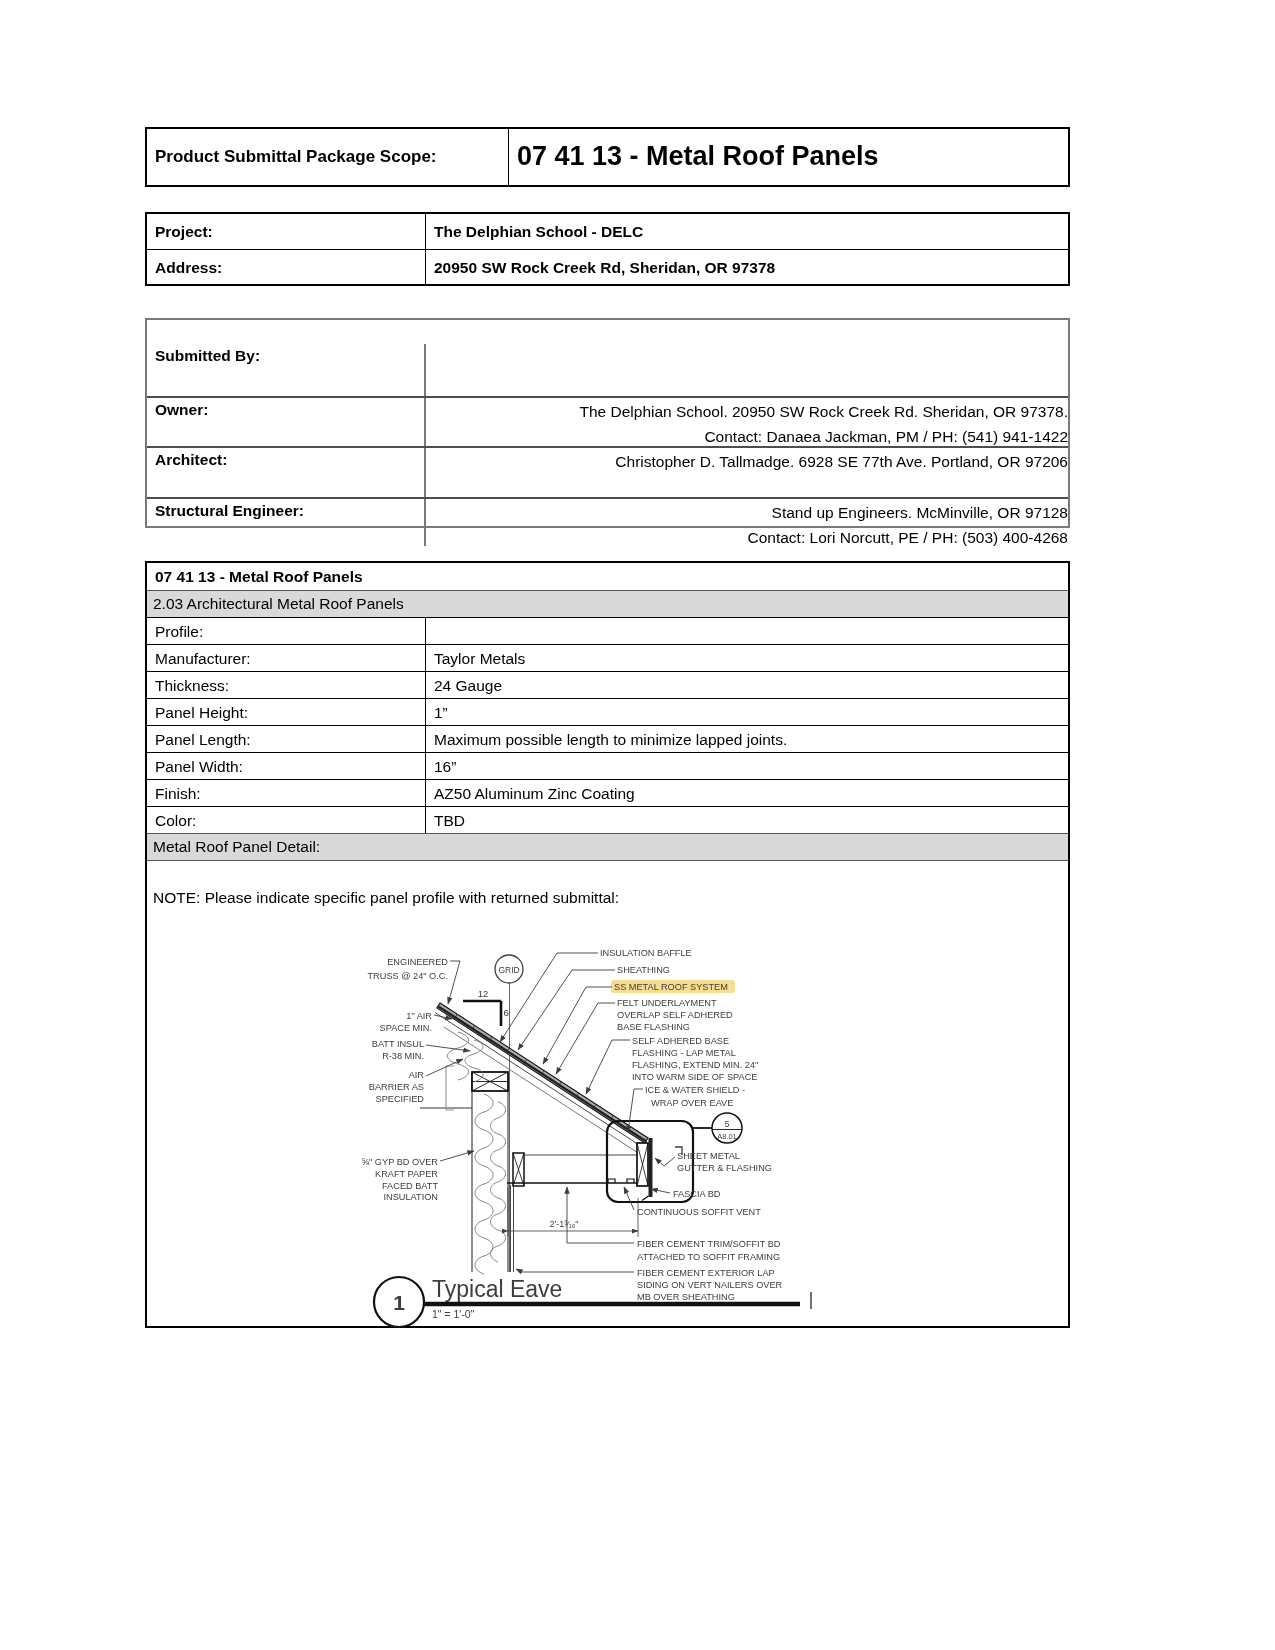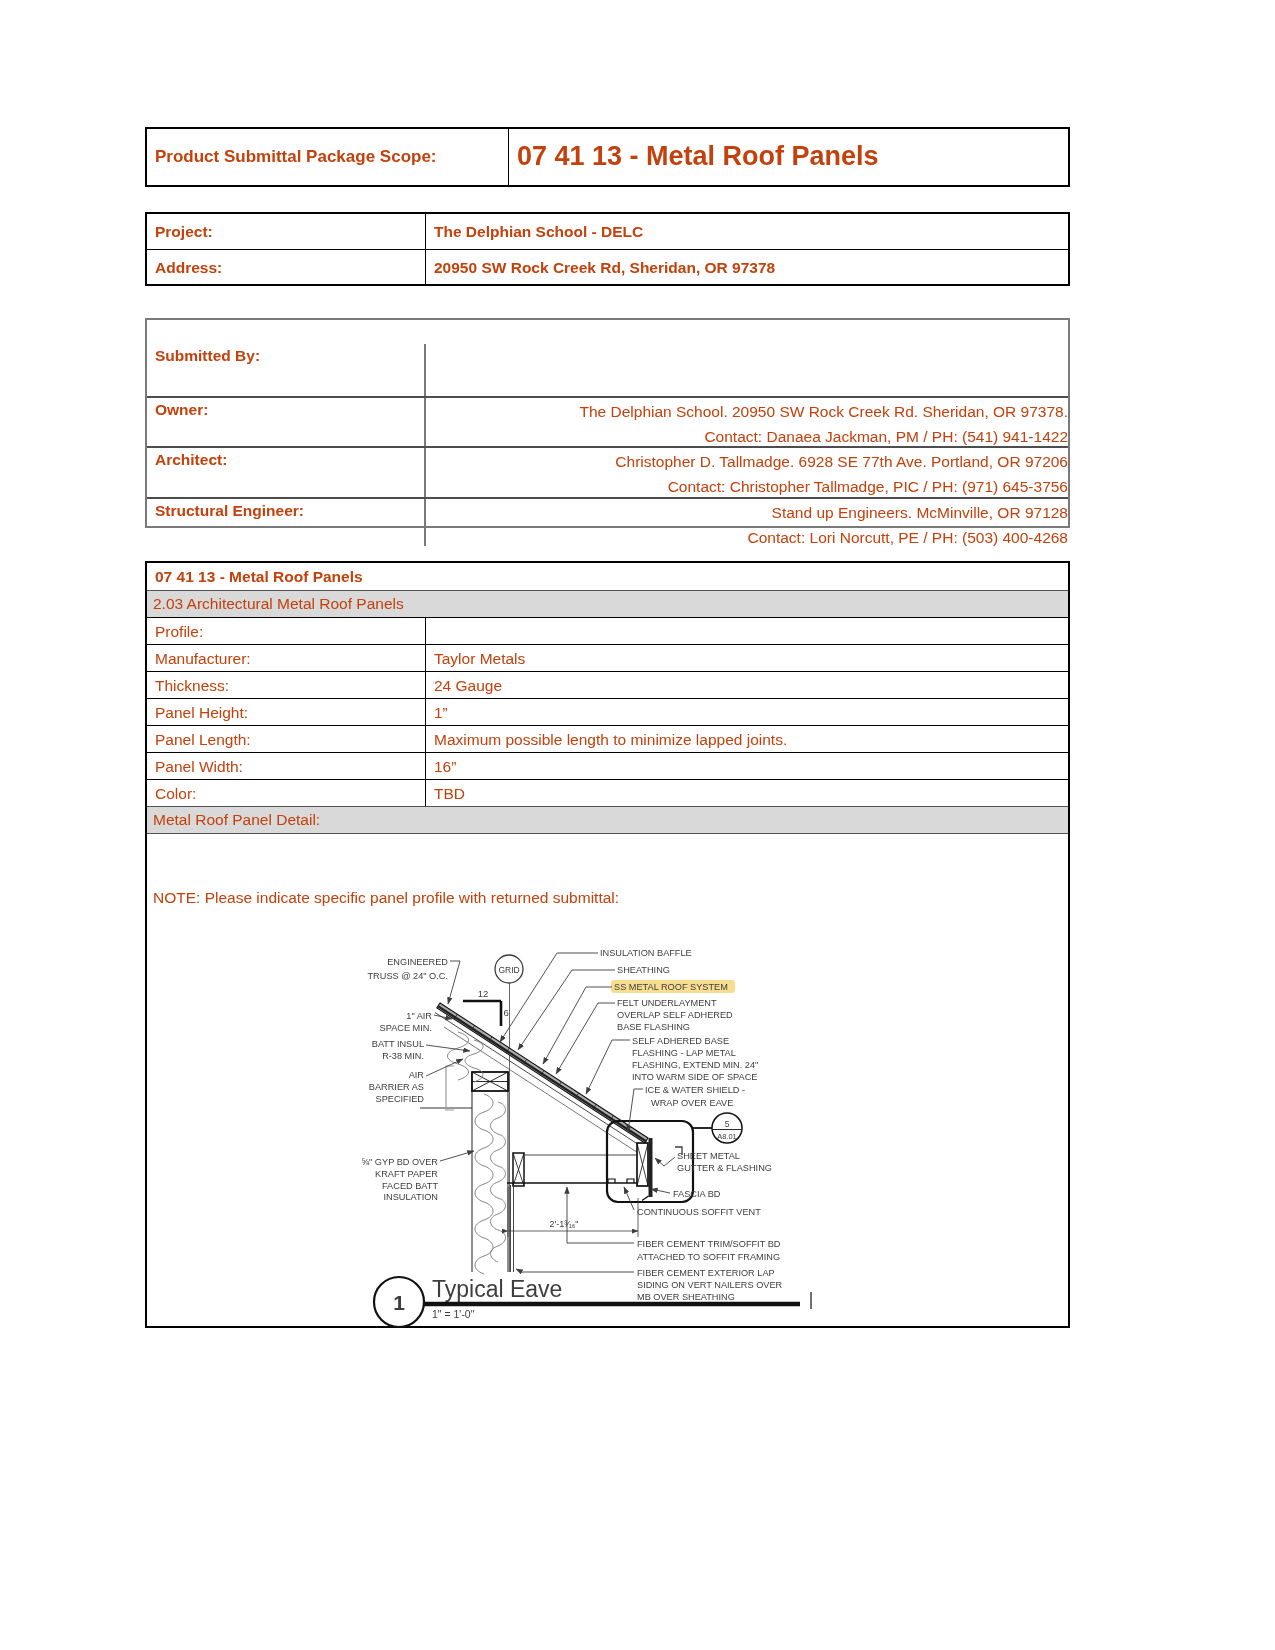--- a/index.html
+++ b/index.html
@@ -1,17 +1,17 @@
 <!DOCTYPE html>
 <html><head>
 <meta charset="utf-8">
 <style>
   html,body{margin:0;padding:0;background:#fff;}
   .page{position:relative;width:1275px;height:1650px;background:#fff;
-        font-family:"Liberation Sans",sans-serif;color:#c2410c;overflow:hidden;}
+        font-family:"Liberation Sans",sans-serif;color:#000000;overflow:hidden;}
   .tbl{position:absolute;left:145px;width:925px;box-sizing:border-box;background:#fff;}
   .row{display:flex;box-sizing:border-box;}
   .cell{box-sizing:border-box;padding-left:8px;overflow:hidden;white-space:nowrap;}
   .lab{width:279px;flex:0 0 279px;}
   .val{flex:1;}
   
   .t1{top:127px;height:60px;border:2px solid #000;}
   .t1 .row{height:56px;}
   .t1 .lab1{width:362px;flex:0 0 362px;border-right:1px solid #000;font-size:17px;font-weight:bold;line-height:56px;}
   .t1 .val1{flex:1;font-size:27px;font-weight:bold;line-height:54px;}
@@ -69,21 +69,20 @@
       <div class="cell lab">Owner:</div>
       <div class="cell val">
         <div>The Delphian School. 20950 SW Rock Creek Rd. Sheridan, OR 97378.</div>
         <div>Contact: Danaea Jackman, PM / PH: (541) 941-1422</div>
       </div>
     </div>
     <div class="row r3">
       <div class="cell lab">Architect:</div>
       <div class="cell val">
         <div>Christopher D. Tallmadge. 6928 SE 77th Ave.  Portland, OR 97206</div>
-        <div>Contact: Christopher Tallmadge, PIC / PH: (971) 645-3756</div>
       </div>
     </div>
     <div class="row r4">
       <div class="cell lab">Structural Engineer:</div>
       <div class="cell val">
         <div>Stand up Engineers. McMinville, OR 97128</div>
         <div>Contact: Lori Norcutt, PE / PH: (503) 400-4268</div>
       </div>
     </div>
   </div>
@@ -108,20 +107,24 @@
       <div class="cell lab">Panel Height:</div>
       <div class="cell val">1”</div>
     </div>
     <div class="row srow">
       <div class="cell lab">Panel Length:</div>
       <div class="cell val">Maximum possible length to minimize lapped joints.</div>
     </div>
     <div class="row srow">
       <div class="cell lab">Panel Width:</div>
       <div class="cell val">16”</div>
+    </div>
+    <div class="row srow">
+      <div class="cell lab">Finish:</div>
+      <div class="cell val">AZ50 Aluminum Zinc Coating</div>
     </div>
     <div class="row srow">
       <div class="cell lab">Color:</div>
       <div class="cell val">TBD</div>
     </div>
     <div class="shade detail">Metal Roof Panel Detail:</div>
   </div>
 
   <div class="note">NOTE: Please indicate specific panel profile with returned submittal:</div>
 

